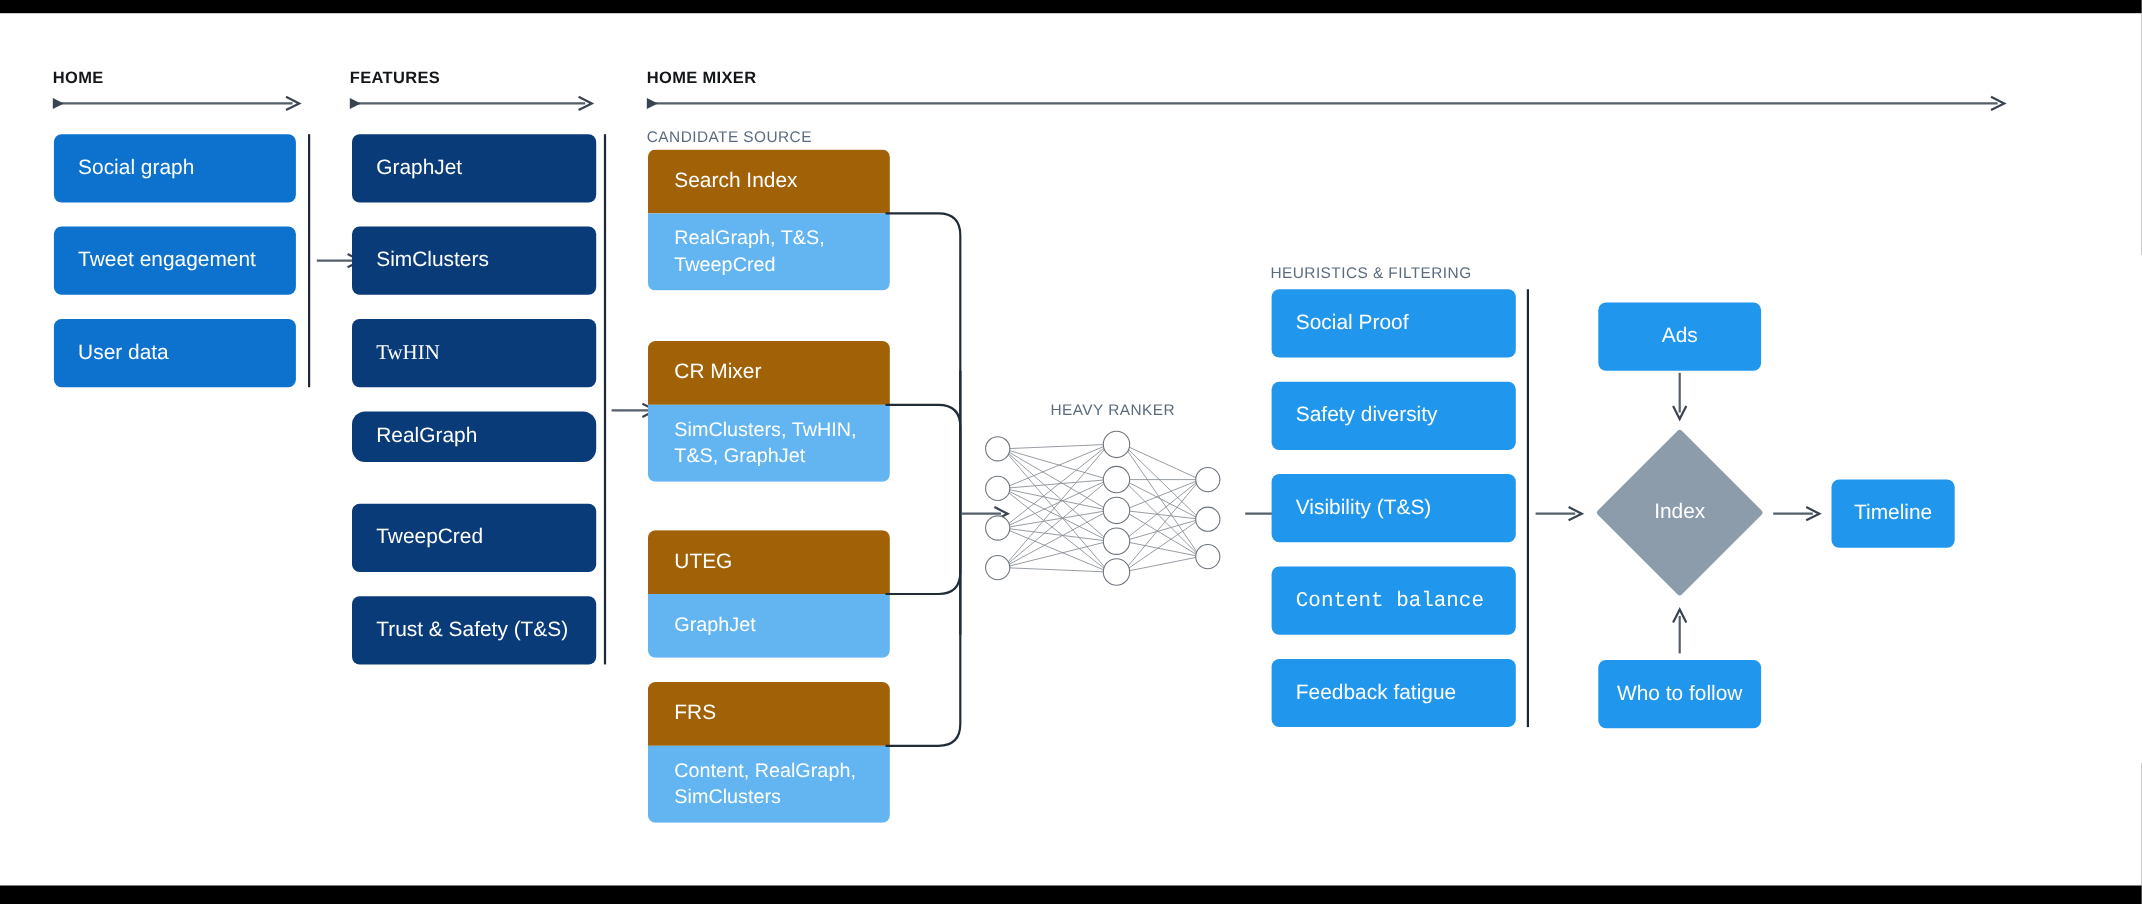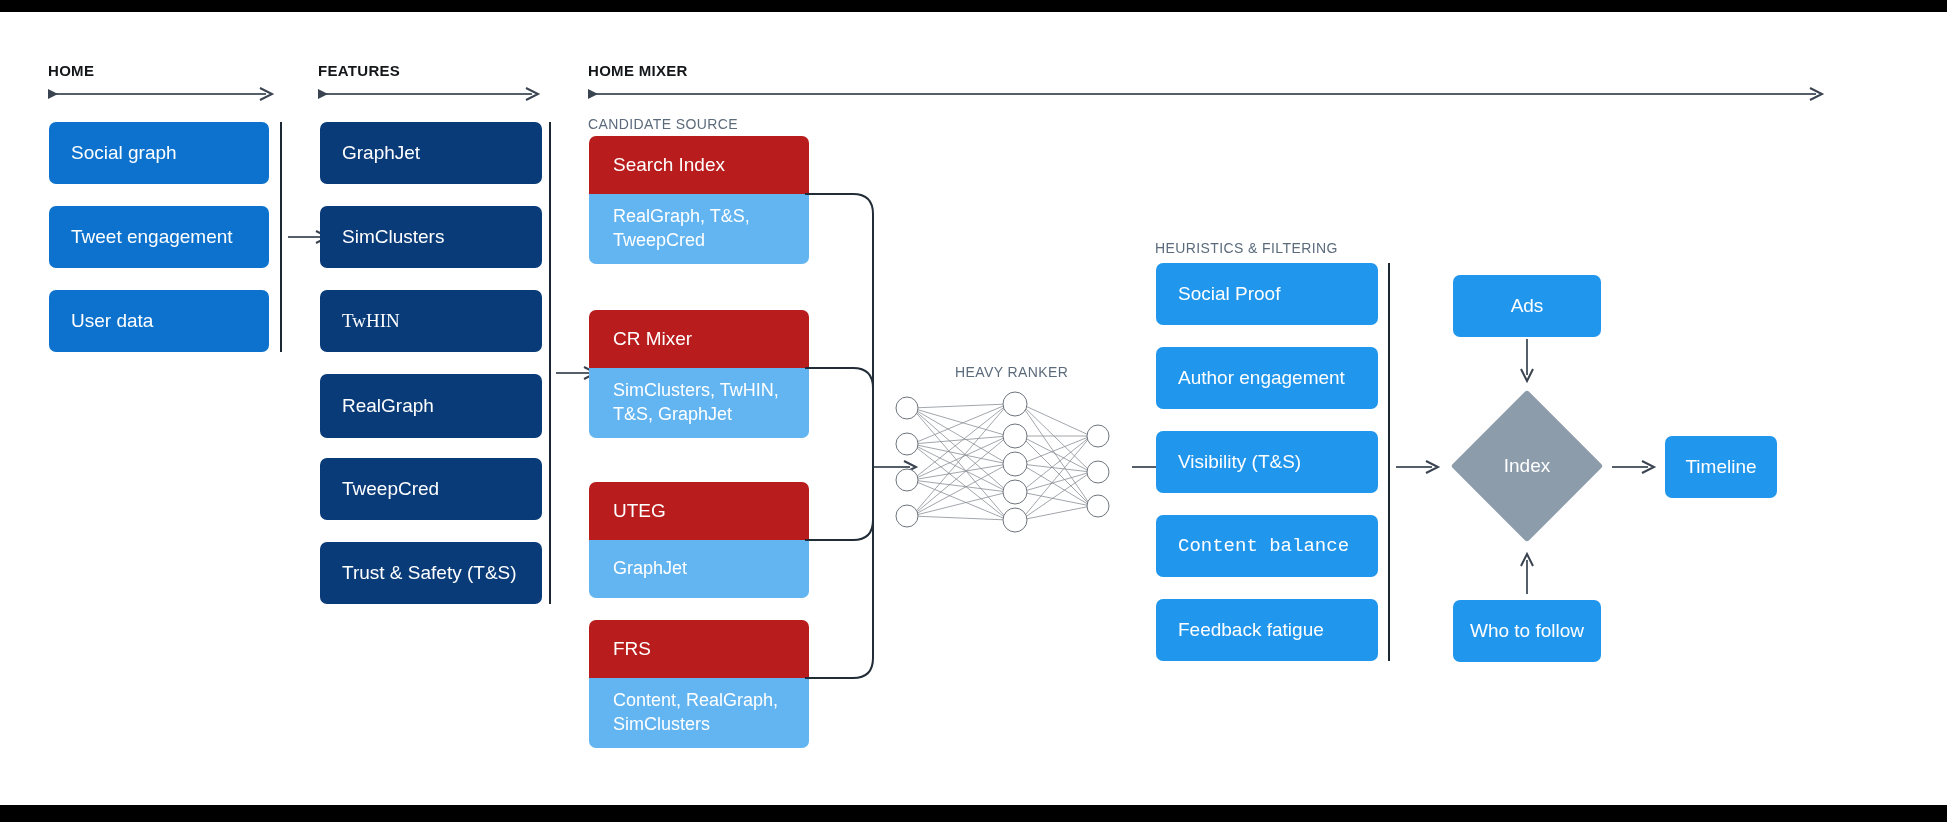--- a/index.html
+++ b/index.html
@@ -35,21 +35,21 @@
     line-height:1.3;
   }
   .box.data      {background:#0c72ce;}
   .box.feature   {background:#0a3b79;}
   .box.heuristic {background:#2196ed;align-items:center;}
   .box.output    {background:#2196ed;}
 
   
   .cs-card{position:absolute;border-radius:7px;overflow:hidden;}
   .cs-head{
-    background:#b91c1c;color:#fff;font-size:19px;
+    background:#a16207;color:#fff;font-size:19px;
     display:flex;align-items:center;padding:0 24px;box-sizing:border-box;
   }
   .cs-body{
     background:#63b5f2;color:#fff;font-size:18px;
     display:flex;align-items:center;padding:0 24px;box-sizing:border-box;
     line-height:1.32;
   }
 
   
   .vrule{position:absolute;width:2px;background:#1b2733;}
@@ -120,21 +120,21 @@
 
   <div class="box feature" style="left:320px;top:110px;width:222px;height:62px;">
     <span>GraphJet</span>
   </div>
   <div class="box feature" style="left:320px;top:194px;width:222px;height:62px;">
     <span>SimClusters</span>
   </div>
   <div class="box feature" style="left:320px;top:278px;width:222px;height:62px;font-family:Liberation Serif, serif;">
     <span>TwHIN</span>
   </div>
-  <div class="box feature" style="left:320px;top:362px;width:222px;height:64px;">
+  <div class="box feature" style="left:320px;top:362px;width:222px;height:46px;border-radius:12px;">
     <span>RealGraph</span>
   </div>
   <div class="box feature" style="left:320px;top:446px;width:222px;height:62px;">
     <span>TweepCred</span>
   </div>
   <div class="box feature" style="left:320px;top:530px;width:222px;height:62px;">
     <span>Trust &amp; Safety (T&amp;S)</span>
   </div>
 
   <div class="vrule" style="left:549px;top:110px;height:482px;"></div>
@@ -243,21 +243,21 @@
 
   <svg class="flow" style="left:1132px;top:449px;" width="44" height="12">
     <line x1="0" y1="6" x2="36" y2="6" stroke="#555f6a" stroke-width="2"></line>
     <polyline points="30,0 42,6 30,12" fill="none" stroke="#3a4450" stroke-width="2"></polyline>
   </svg>
 
   <div class="box heuristic" style="left:1156px;top:251px;width:222px;height:62px;">
     <span>Social Proof</span>
   </div>
   <div class="box heuristic" style="left:1156px;top:335px;width:222px;height:62px;">
-    <span>Author engagement</span>
+    <span>Safety diversity</span>
   </div>
   <div class="box heuristic" style="left:1156px;top:419px;width:222px;height:62px;">
     <span>Visibility (T&amp;S)</span>
   </div>
   <div class="box heuristic" style="left:1156px;top:503px;width:222px;height:62px;font-family:Liberation Mono, monospace;">
     <span>Content balance</span>
   </div>
   <div class="box heuristic" style="left:1156px;top:587px;width:222px;height:62px;">
     <span>Feedback fatigue</span>
   </div>

